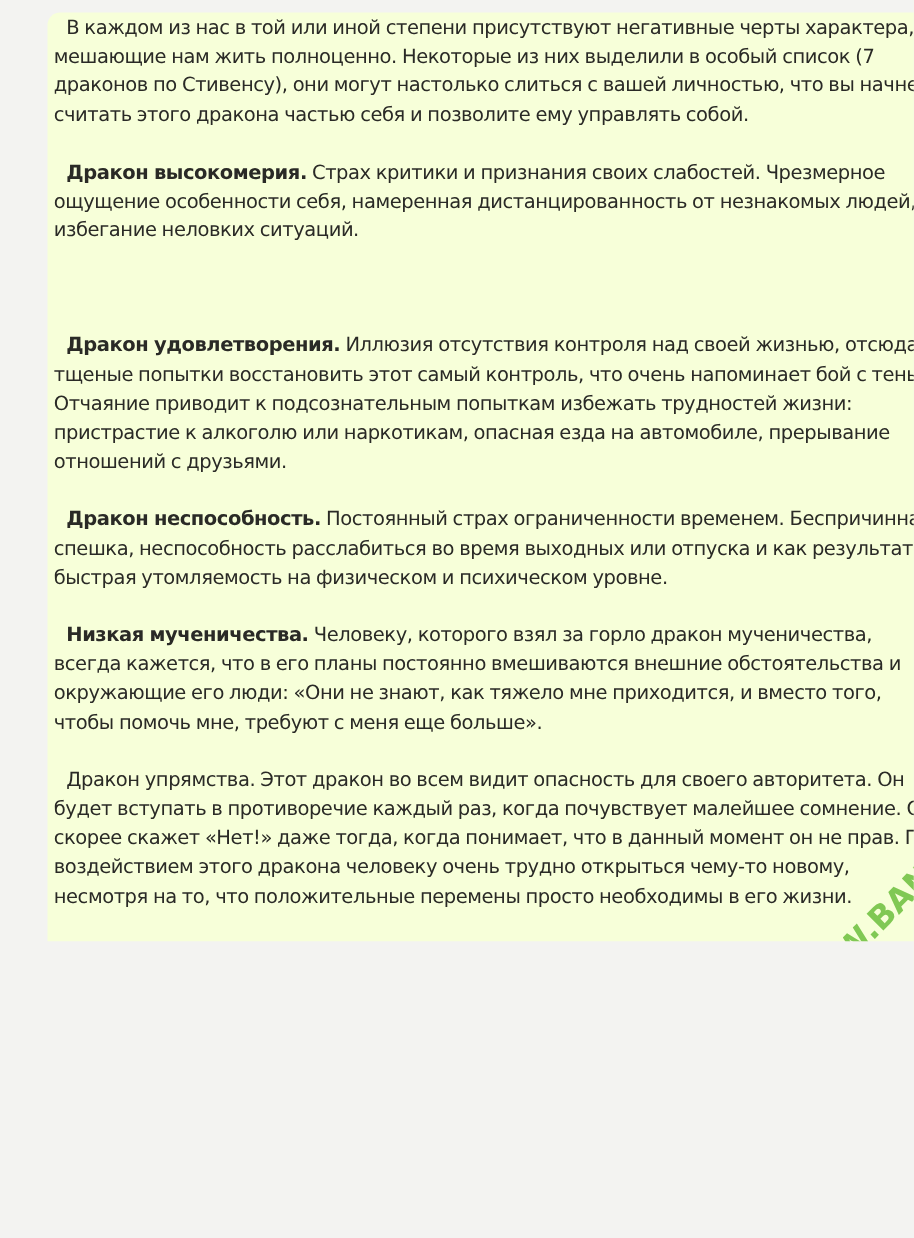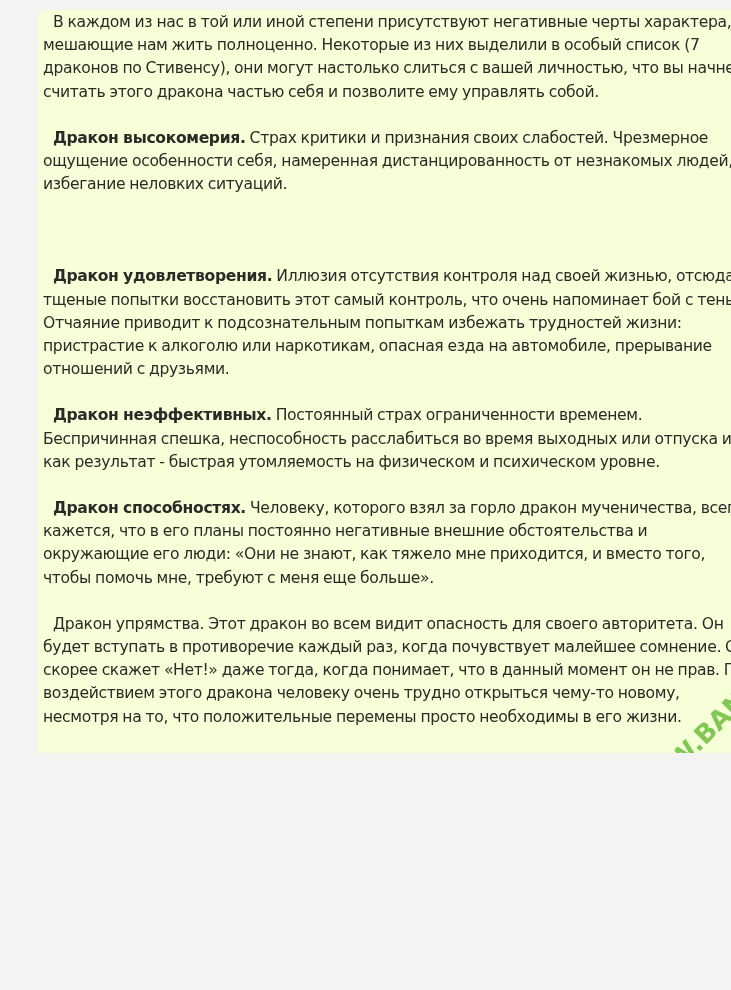--- a/index.html
+++ b/index.html
@@ -74,26 +74,26 @@
     <div class="gap-1"></div>
 
     <div class="gap-1"></div>
 
     <p class="para">
       <span class="title">Дракон удовлетворения.</span><span> Иллюзия отсутствия контроля над своей жизнью, отсюда тщеные попытки восстановить этот самый контроль, что очень напоминает бой с тенью. Отчаяние приводит к подсознательным попыткам избежать трудностей жизни: пристрастие к алкоголю или наркотикам, опасная езда на автомобиле, прерывание отношений с друзьями.</span>
     </p>
     <div class="gap-1"></div>
 
     <p class="para">
-      <span class="title">Дракон неэффективных.</span><span> Постоянный страх ограниченности временем. Беспричинная спешка, неспособность расслабиться во время выходных или отпуска и как результат - быстрая утомляемость на физическом и психическом уровне.</span>
+      <span class="title">Дракон неспособность.</span><span> Постоянный страх ограниченности временем. Беспричинная спешка, неспособность расслабиться во время выходных или отпуска и как результат - быстрая утомляемость на физическом и психическом уровне.</span>
     </p>
     <div class="gap-1"></div>
 
     <p class="para">
-      <span class="title">Дракон способностях.</span><span> Человеку, которого взял за горло дракон мученичества, всегда кажется, что в его планы постоянно негативные внешние обстоятельства и окружающие его люди: «Они не знают, как тяжело мне приходится, и вместо того, чтобы помочь мне, требуют с меня еще больше».</span>
+      <span class="title">Низкая мученичества.</span><span> Человеку, которого взял за горло дракон мученичества, всегда кажется, что в его планы постоянно вмешиваются внешние обстоятельства и окружающие его люди: «Они не знают, как тяжело мне приходится, и вместо того, чтобы помочь мне, требуют с меня еще больше».</span>
     </p>
     <div class="gap-1"></div>
 
     <p class="para">Дракон упрямства. Этот дракон во всем видит опасность для своего авторитета. Он будет вступать в противоречие каждый раз, когда почувствует малейшее сомнение. Он скорее скажет «Нет!» даже тогда, когда понимает, что в данный момент он не прав. Под воздействием этого дракона человеку очень трудно открыться чему-то новому, несмотря на то, что положительные перемены просто необходимы в его жизни.</p>
     <div class="gap-2"></div>
 
     <p class="para">Эти 7 чудовищ оказывают свое влияние на каждую сферу вашей жизни. Борьба со своими драконами является необходимым шагом на пути к духовному взрослению. Избавьте себя от ложных страхов и неэффективных поведенческих реакций, станьте ближе к самому себе. И вам станет буквально легче дышать, вы заново познаете простоту отношений с людьми, яркость переживаний и насыщенность жизнью.</p>
   </div>
 
   <svg class="wm" style="left:410px; top:690px;" width="321" height="300" viewBox="0 0 321 300">

